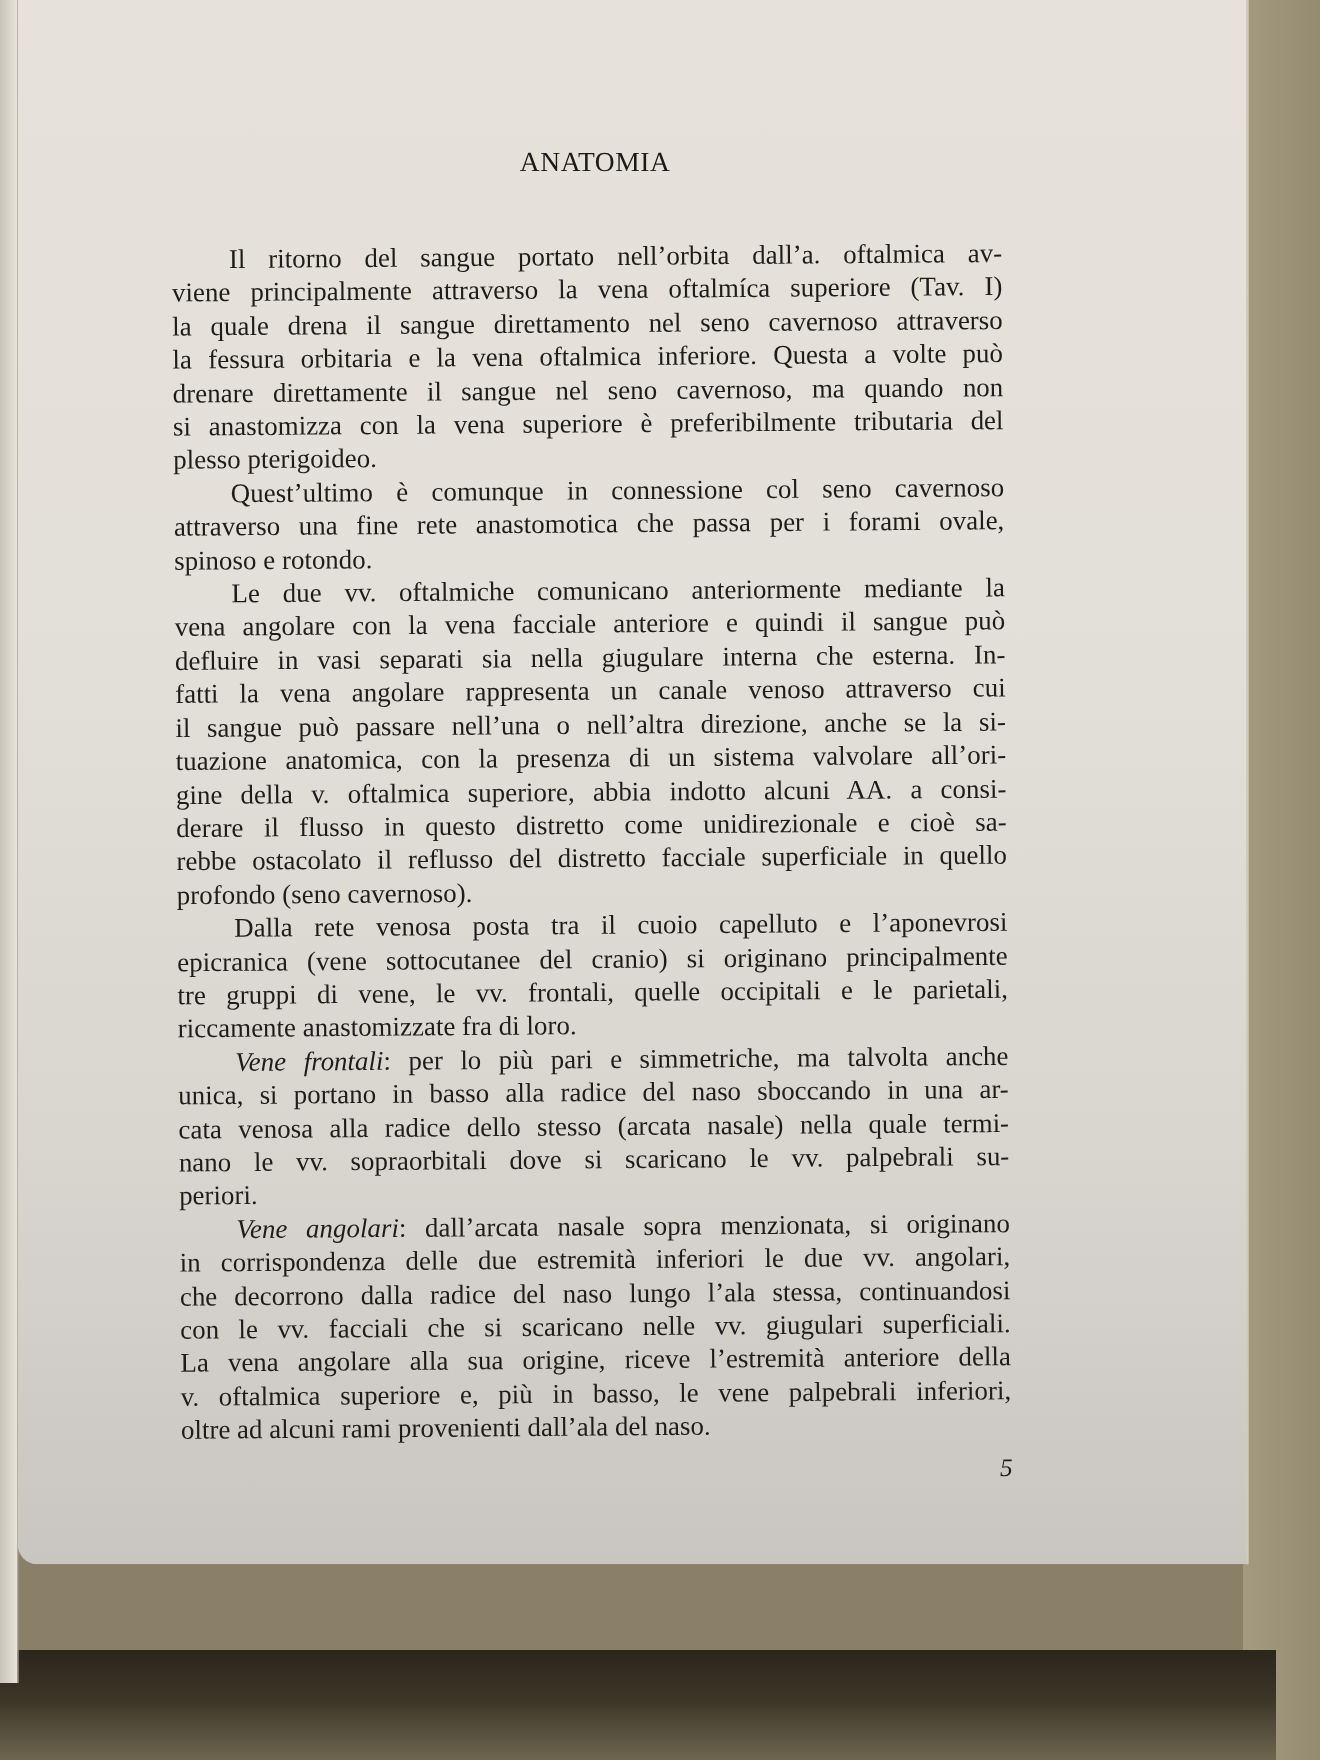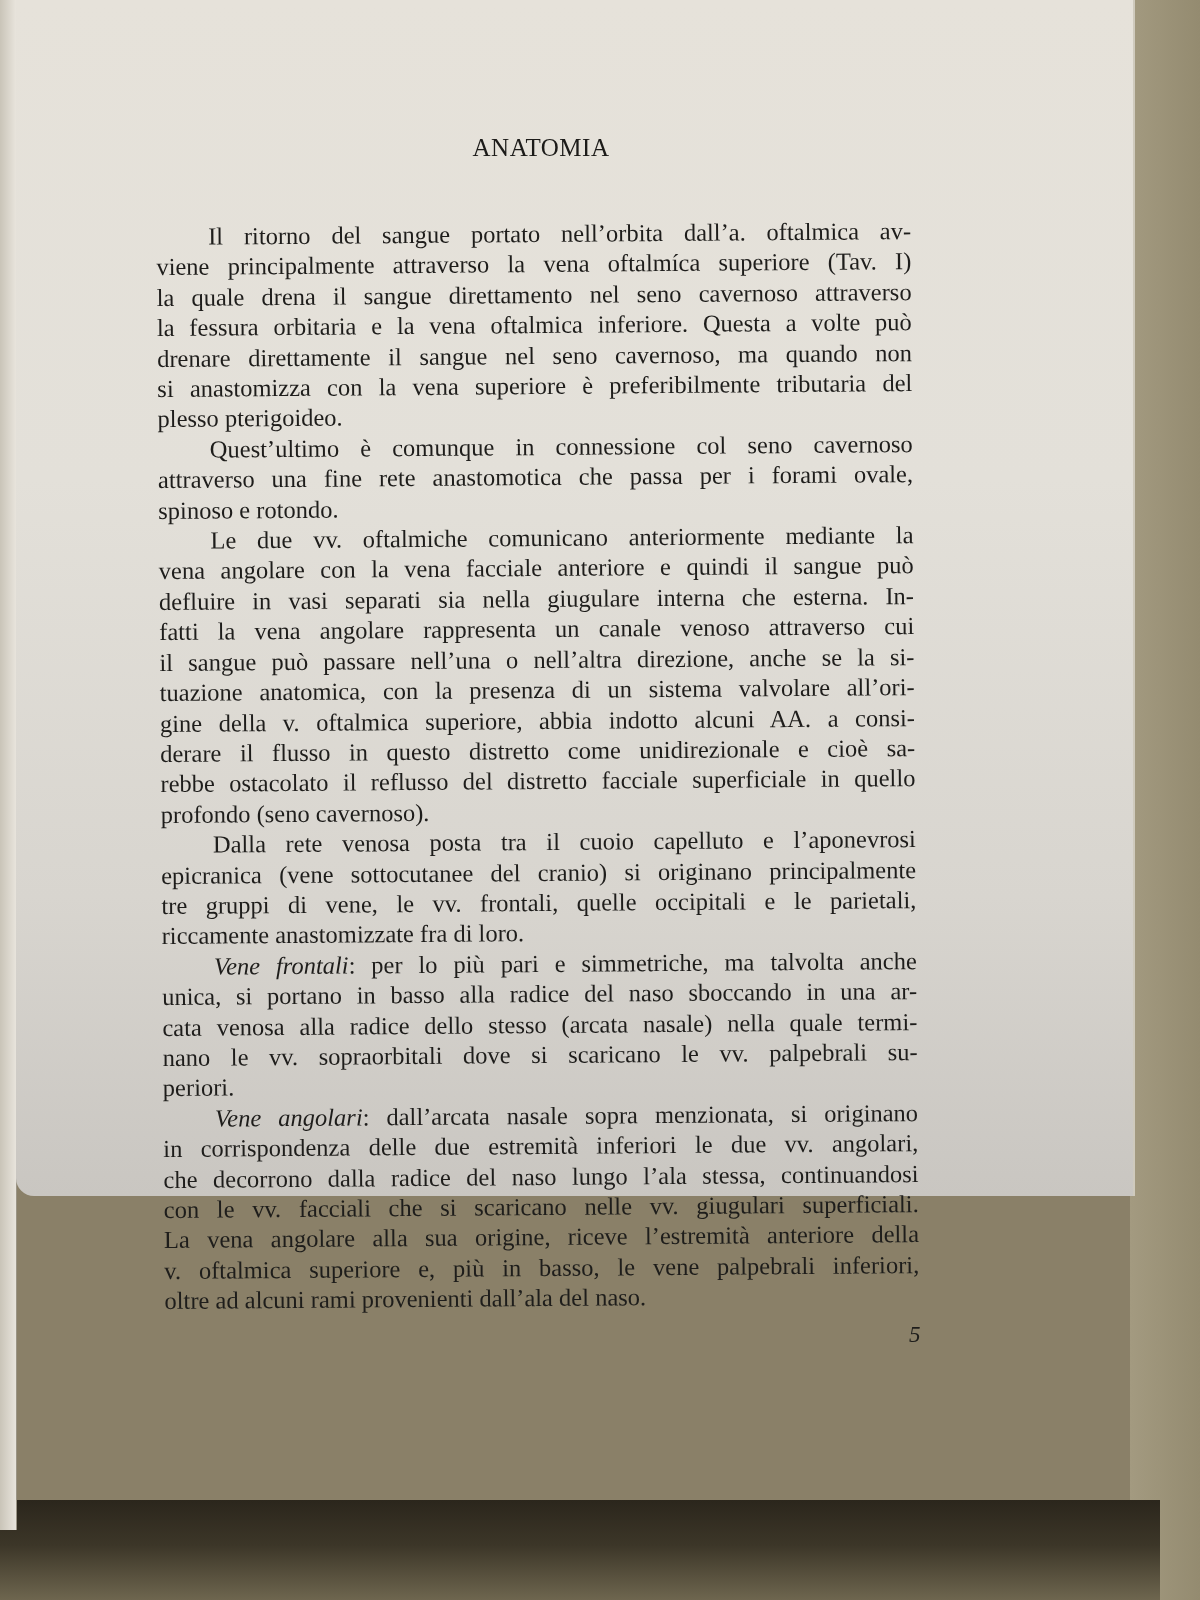--- a/index.html
+++ b/index.html
@@ -15,21 +15,21 @@
   .shadow-bottom {
     position:absolute; left:0; top:1500px; width:1160px; height:100px;
     background:linear-gradient(180deg,#2b261c 0%,#3c3628 45%,#6e664f 100%);
   }
   .page-left-edge {
     position:absolute; left:0; top:0; width:16px; height:1530px;
     background:linear-gradient(90deg,#c9c4b8,#e8e4dc);
     border-right:1px solid #9a9485;
   }
   .page {
-    position:absolute; left:16px; top:0; width:1117px; height:1196px;
+    position:absolute; left:16px; top:0; width:1117px; height:1422px;
     background:linear-gradient(180deg,#e6e2da 0%,#e3e0d9 40%,#d8d5cf 75%,#c9c6c1 100%);
     border-right:2px solid #f2efe8;
     border-bottom-left-radius:18px;
   }
   .page::after{
     content:""; position:absolute; right:-2px; top:0; width:2px; height:100%;
     background:#cfcabd;
   }
   .title {
     position:absolute; left:0; width:1050px; top:134px; text-align:center;

